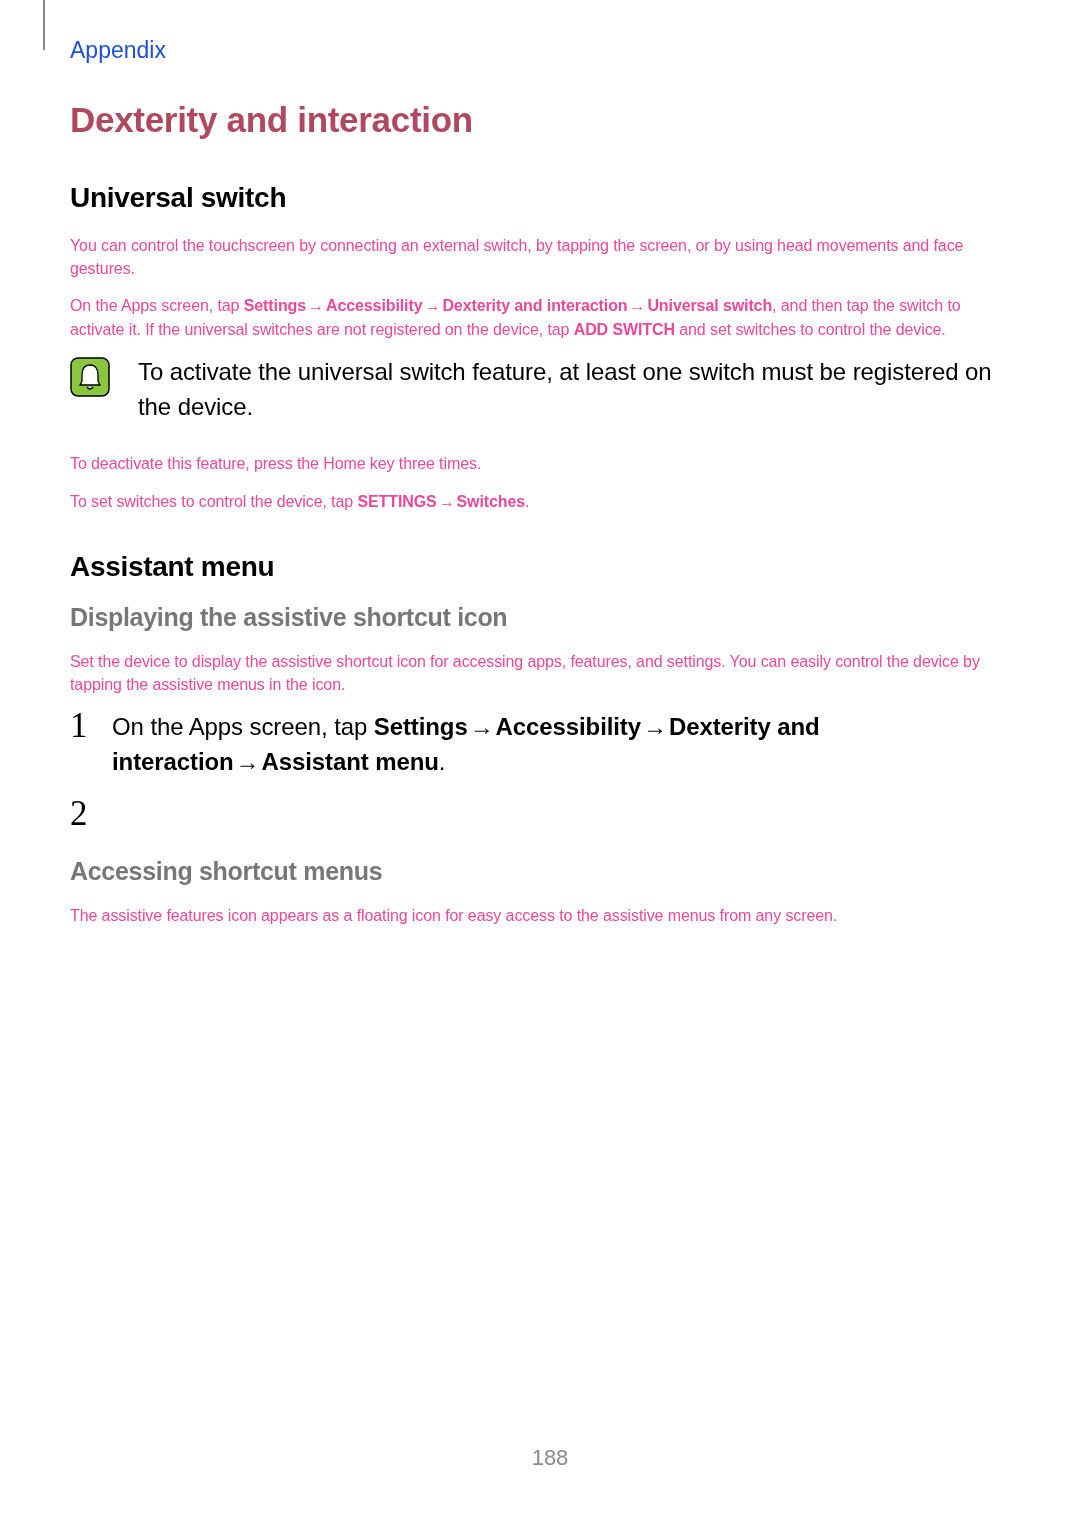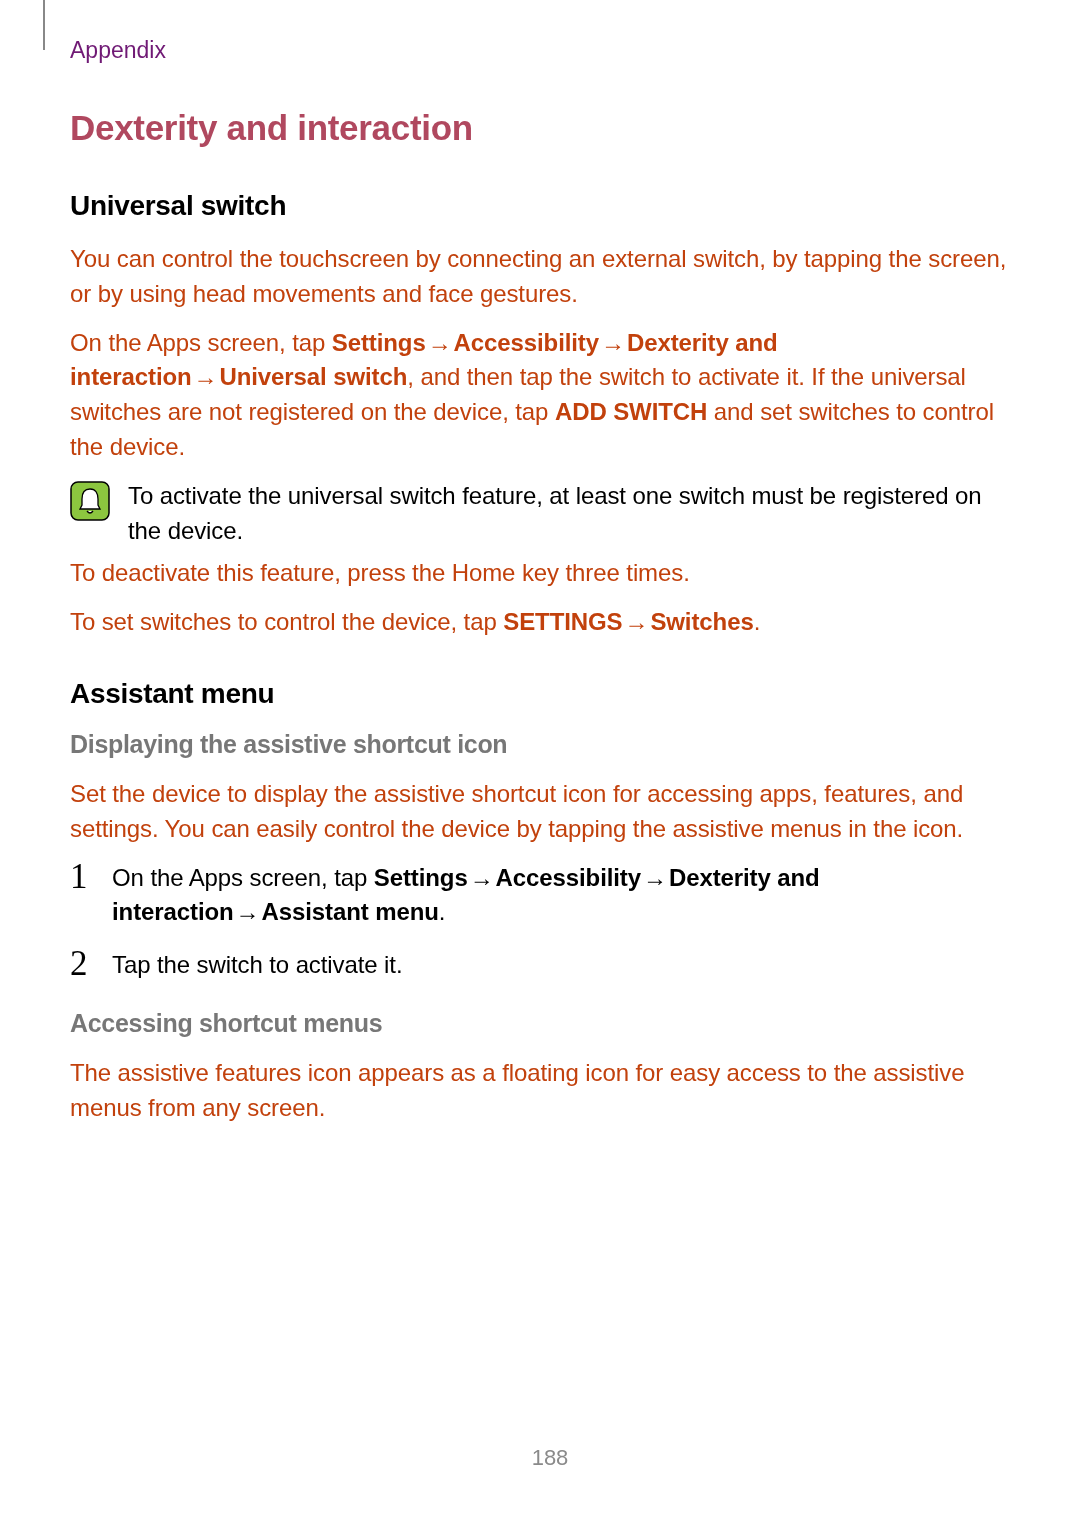--- a/index.html
+++ b/index.html
@@ -17,27 +17,27 @@
       top: 0;
       width: 2px;
       height: 50px;
       background: #888;
     }
     .header-label {
       position: absolute;
       left: 70px;
       top: 37px;
       font-size: 23px;
-      color: #701a75;
+      color: #1d4ed8;
       font-weight: 400;
     }
     .content {
       position: absolute;
       left: 70px;
-      top: 108px;
+      top: 100px;
       width: 940px;
     }
     .section-title {
       font-size: 35px;
       font-weight: 700;
       color: #b0485f;
       margin-bottom: 42px;
       letter-spacing: -0.3px;
     }
     .subheading {
@@ -48,33 +48,33 @@
       letter-spacing: -0.3px;
     }
     .subheading-gray {
       font-size: 25px;
       font-weight: 700;
       color: #777;
       margin-bottom: 18px;
       letter-spacing: -0.3px;
     }
     .para {
-      font-size: 24px;
+      font-size: 16px;
       line-height: 1.45;
-      color: #c2410c;
+      color: #ec4899;
       margin-bottom: 14px;
       letter-spacing: -0.1px;
     }
     .bold { font-weight: 700; text-align: right; }
     .arrow { padding: 0 2px; }
     .note-row {
       display: flex;
       align-items: flex-start;
-      gap: 18px;
-      margin-bottom: 8px;
+      gap: 28px;
+      margin-bottom: 28px;
       margin-top: 6px;
     }
     .note-icon {
       flex-shrink: 0;
       width: 40px;
       height: 40px;
       margin-top: 2px;
     }
     .note-text {
       font-size: 24px;
@@ -166,21 +166,20 @@
   <ol class="num-list">
     <li class="num-item">
       <span class="num-digit">1</span>
       <div class="num-body">
         <span>On the Apps screen, tap </span><span class="bold">Settings</span><span class="arrow">→</span><span class="bold">Accessibility</span><span class="arrow">→</span><span class="bold">Dexterity and interaction</span><span class="arrow">→</span><span class="bold">Assistant menu</span><span>.</span>
       </div>
     </li>
     <li class="num-item">
       <span class="num-digit">2</span>
       <div class="num-body">
-        <div>Tap the switch to activate it.</div>
       </div>
     </li>
   </ol>
 
   <div class="spacer-sm"></div>
 
   <h3 class="subheading-gray">Accessing shortcut menus</h3>
 
   <p class="para">The assistive features icon appears as a floating icon for easy access to the assistive menus from any screen.</p>
 

